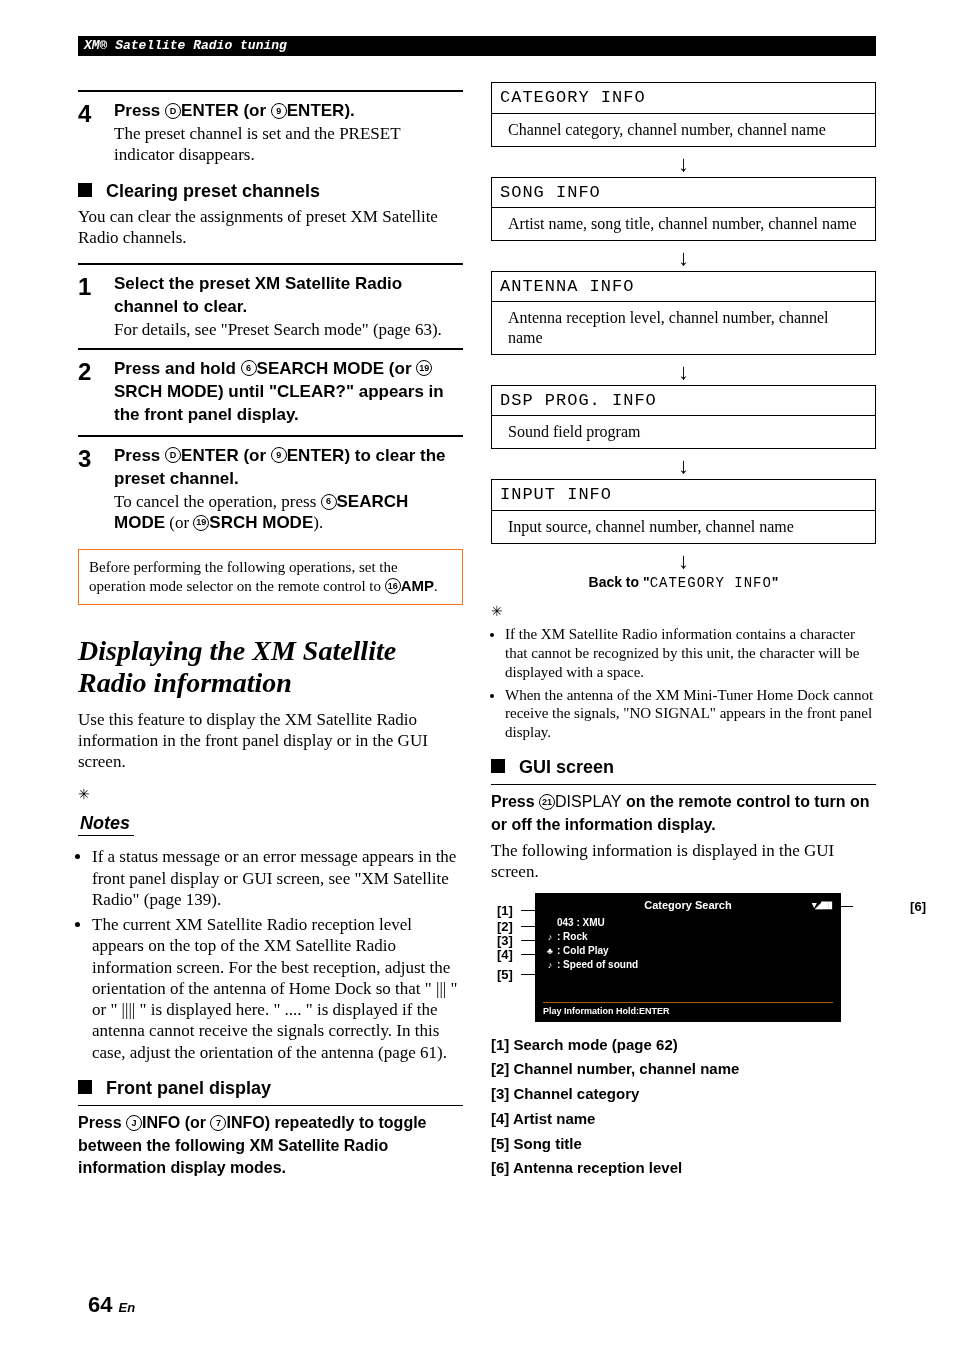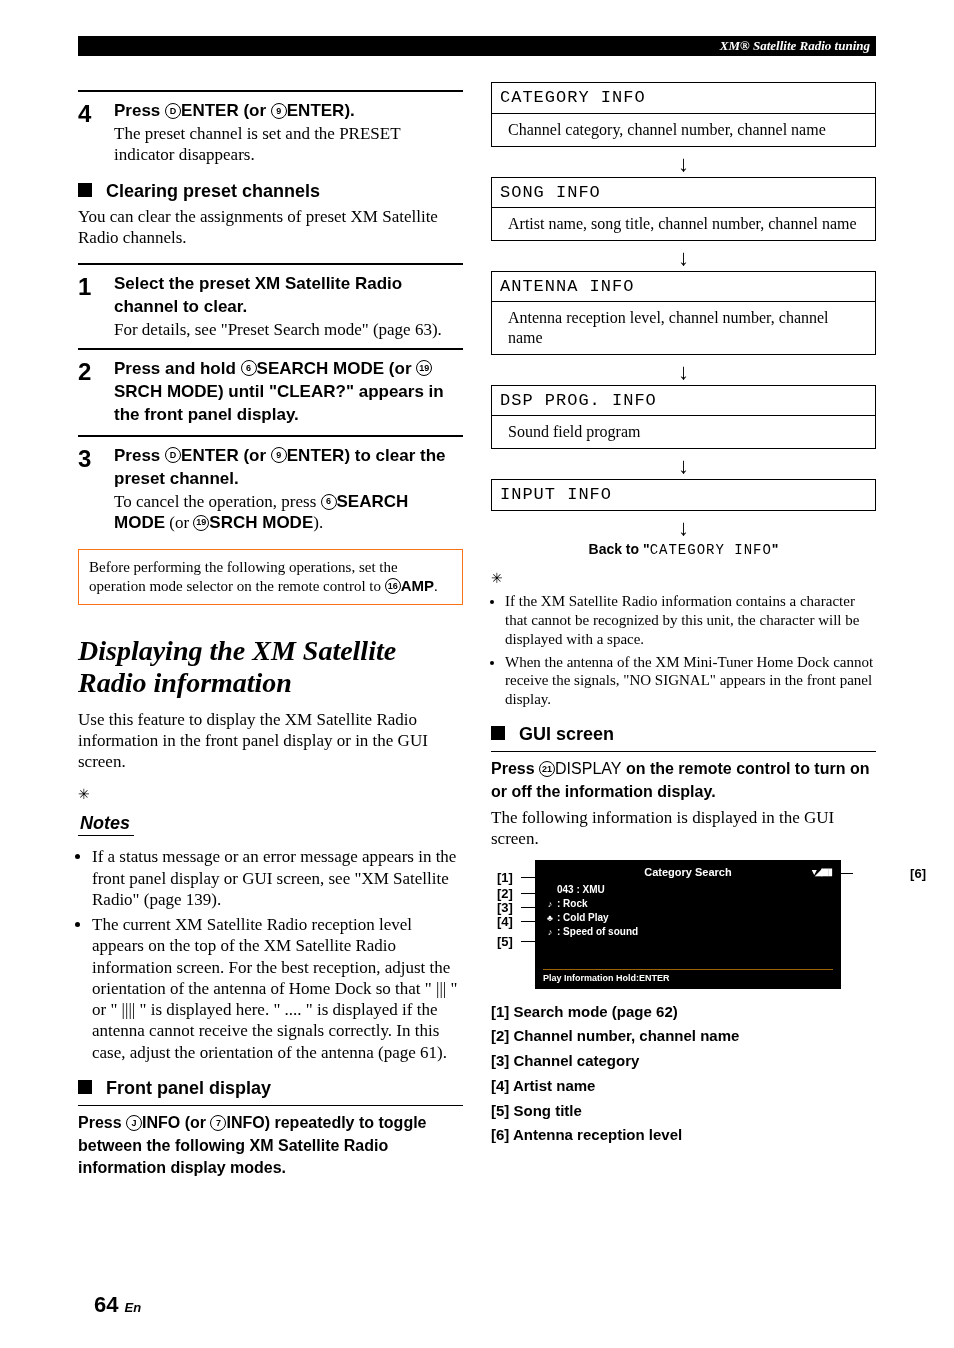--- a/index.html
+++ b/index.html
@@ -11,27 +11,26 @@
     color:#000;
     position:relative;
     box-sizing:border-box;
     padding:36px 78px 0 78px;
     font-size:17px;
     line-height:1.25;
   }
   .header-bar {
     background:#000;
     color:#fff;
-    font-family:Liberation Serif, serif;
+    font-family:Liberation Mono, monospace;
     font-weight:bold;
     font-style:italic;
     font-size:13px;
     padding:2px 6px;
     margin-bottom:26px;
-    text-align:right;
   }
   .cols {
     display:flex;
     gap:28px;
   }
   .col { flex:1 1 0; min-width:0 }
   .sans { font-family:Arial,Helvetica,sans-serif }
   .step {
     display:flex;
     margin-bottom:6px;
@@ -188,21 +187,21 @@
     background:#000;
   }
   .defs p {
     font-family:Arial,Helvetica,sans-serif;
     font-weight:bold;
     font-size:15px;
     margin:6px 0;
   }
   .pagenum {
     position:absolute;
-    left:94px;
+    left:88px;
     bottom:30px;
     font-family:Arial,Helvetica,sans-serif;
     font-weight:bold;
     font-size:22px;
     margin-top:38px;
   }
   .pagenum .en { font-size:13px; font-style:italic; font-weight:bold }
 </style>
 </head>
 <body>
@@ -303,20 +302,21 @@
     <div class="darrow">↓</div>
 
     <div class="info-block">
       <div class="info-head">DSP PROG. INFO</div>
       <div class="info-body">Sound field program</div>
     </div>
     <div class="darrow">↓</div>
 
     <div class="info-block">
       <div class="info-head">INPUT INFO</div>
+      <div class="info-body">Input source, channel number, channel name</div>
     </div>
     <div class="darrow">↓</div>
     <div class="backto">
       <span>Back to "</span><span class="mono">CATEGORY INFO</span><span>"</span>
     </div>
 
     <div class="tipicon"></div>
     <ul class="bullets" style="font-size:15px">
       <li>If the XM Satellite Radio information contains a character that cannot be recognized by this unit, the character will be displayed with a space.</li>
       <li>When the antenna of the XM Mini-Tuner Home Dock cannot receive the signals, "NO SIGNAL" appears in the front panel display.</li>

